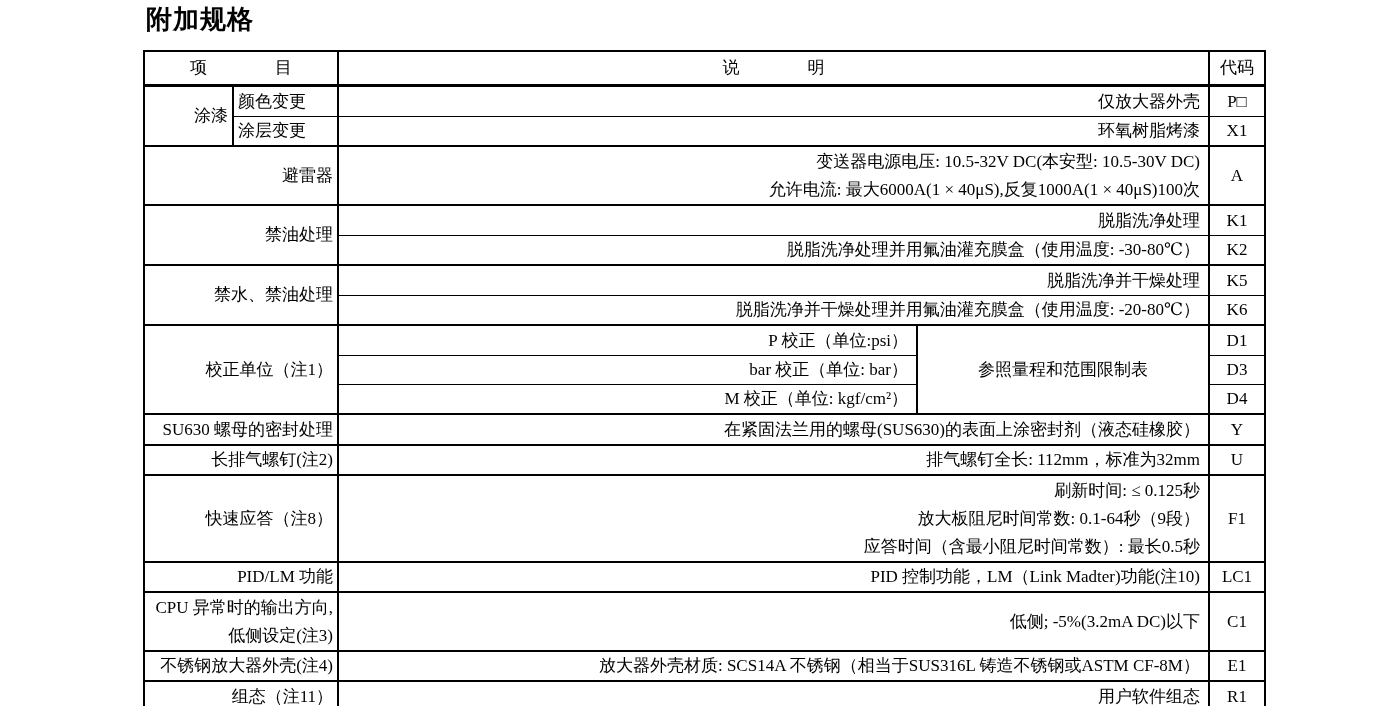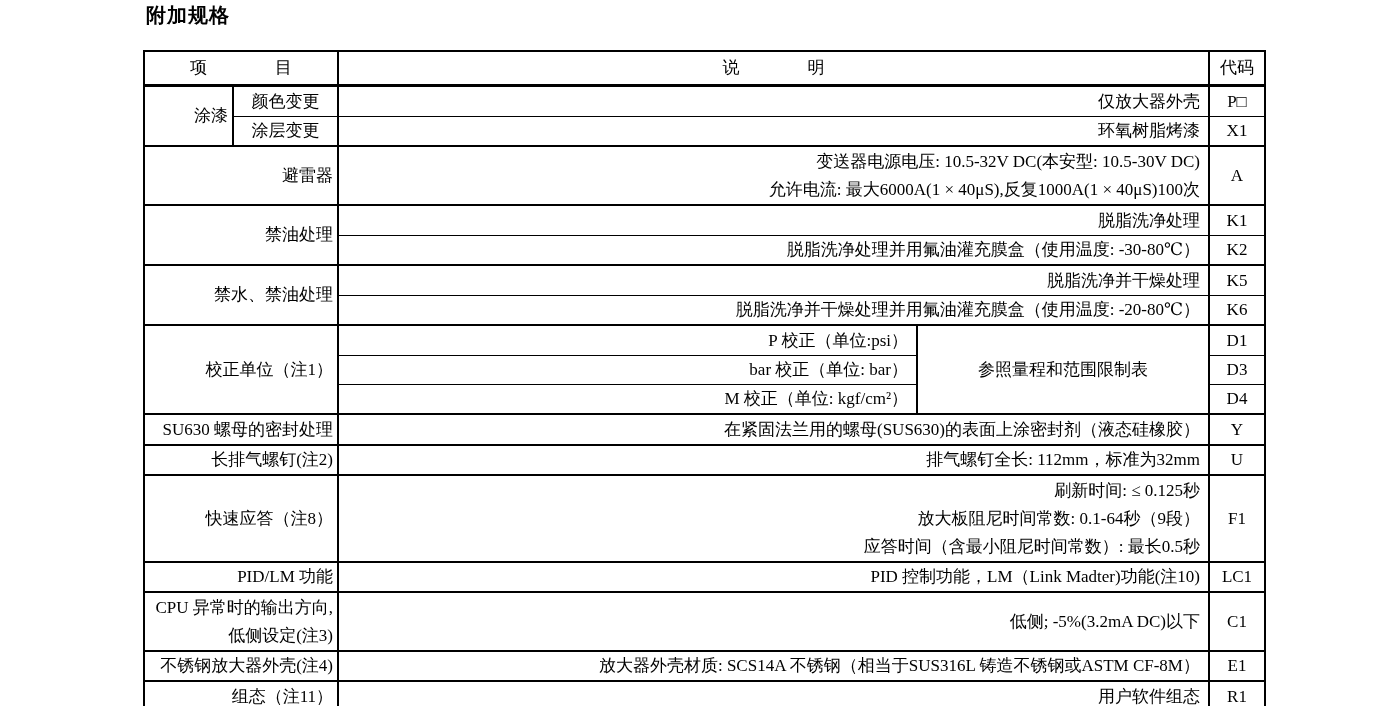--- a/index.html
+++ b/index.html
@@ -4,39 +4,39 @@
 <style>
   html,body{margin:0;padding:0;}
   body{
     width:1383px;height:706px;background:#ffffff;color:#000000;
     font-family:"Liberation Serif","DejaVu Serif",serif;
     position:relative;overflow:hidden;
   }
   .page-title{
     position:absolute;left:146px;top:2px;margin:0;
     font-family:"Liberation Sans","DejaVu Sans",sans-serif;
-    font-size:20px;font-weight:bold;letter-spacing:1px;
+    font-size:26px;font-weight:bold;letter-spacing:1px;
   }
   .table-wrap{
     position:absolute;left:143px;top:50px;width:1350px;height:656px;
     overflow:hidden;
   }
   table{
     border-collapse:collapse;table-layout:fixed;width:1121px;
     border:2px solid #000;
   }
   td{
     border:2px solid #000;
     font-size:17px;line-height:28px;
     padding:0 4px;vertical-align:middle;
     overflow:hidden;
   }
   td.hdr{text-align:center;border-bottom:3px solid #000;font-size:17px;}
   td.item{padding:0 4px 0 7px;text-align:right;}
-  td.sublabel{text-align:center;}
+  td.sublabel{text-align:left;}
   td.desc{padding:0 8px 0 10px;text-align:right;}
   td.code{text-align:center;padding:0;}
   td.refnote{text-align:center;border-radius:6px;}
   td.bb1{border-bottom-width:1px;}
   td.bt1{border-top-width:1px;margin-top:20px;}
   tr.rh32 td{height:32px;}
   tr.rh28 td{height:28px;}
   tr.rh29 td{height:29px;}
   tr.rh57 td{height:57px;}
   tr.rh85 td{height:85px;}

